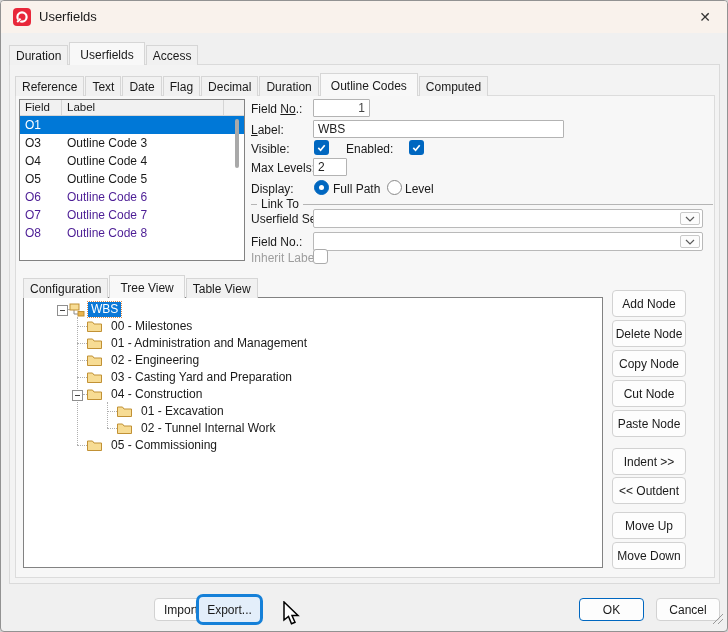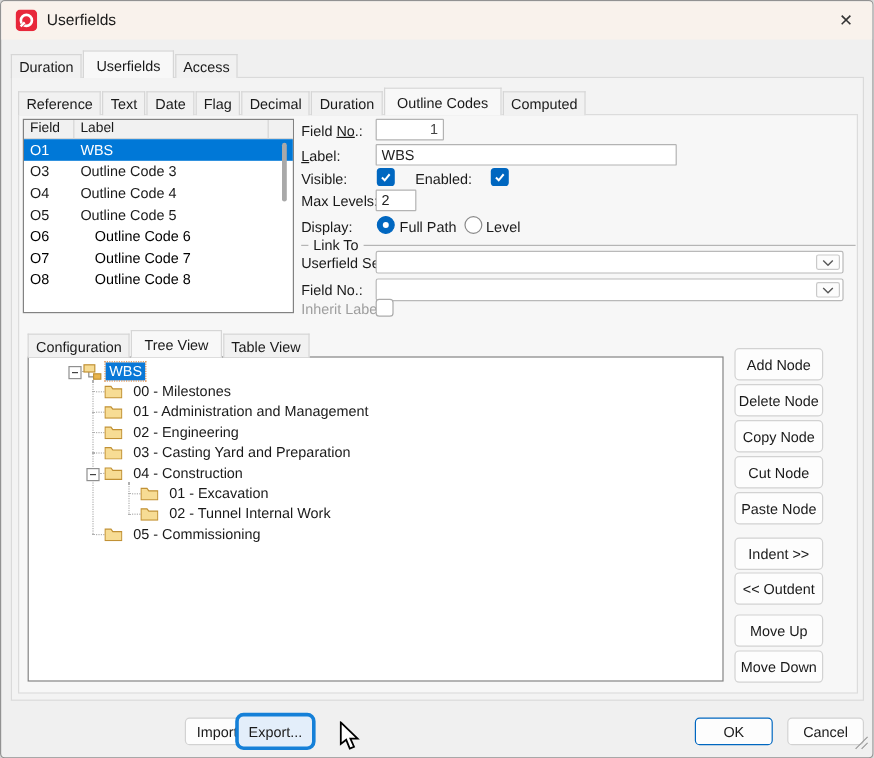--- a/index.html
+++ b/index.html
@@ -24,22 +24,22 @@
   .tab.active{background:#f8f8f8;padding:5px 10px 3px 10px;position:relative;z-index:6;}
   
   .listbox{position:absolute;left:18px;top:98px;width:224px;height:160px;background:#fff;
            border:1px solid #828282;z-index:4;}
   .lheader{display:flex;height:15px;background:#f1f1f1;border-bottom:1px solid #d5d5d5;font-size:11.5px;}
   .hc{padding:1px 0 0 5px;border-right:1px solid #d5d5d5;box-sizing:border-box;}
   .hc1{width:42px;} .hc2{width:162px;}
   .lrow{display:flex;height:18px;line-height:18px;}
   .lrow .lc1{width:42px;padding-left:5px;box-sizing:border-box;}
   .lrow .lc2{padding-left:5px;}
-  .lrow.sel{background:#0078d7;color:#fff;}
-  .lrow.dis{color:#000000;gap:12px;}
+  .lrow.sel{background:#0078d7;color:#fff;flex-direction:column;}
+  .lrow.dis{color:#4c1d95;}
   .lscroll{position:absolute;right:5px;top:19px;width:4px;height:49px;background:#a9a9a9;border-radius:2px;}
   
   .flabel{position:absolute;z-index:4;white-space:nowrap;}
   .fdis{color:#9e9e9e;}
   .tinput{position:absolute;z-index:4;border:1px solid #b3b3b3;background:#fff;font-family:"Liberation Sans",sans-serif;
           font-size:12px;height:18px;box-sizing:border-box;padding:0 4px;color:#222;border-radius:1px;}
   .num{text-align:right;color:#444;}
   .cbox{position:absolute;z-index:4;width:15px;height:15px;border-radius:3px;background:#0067c0;}
   .cbox svg{display:block;margin:2px auto 0;}
   .cbox.empty{background:#fff;border:1px solid #ababab;width:13px;height:13px;}

